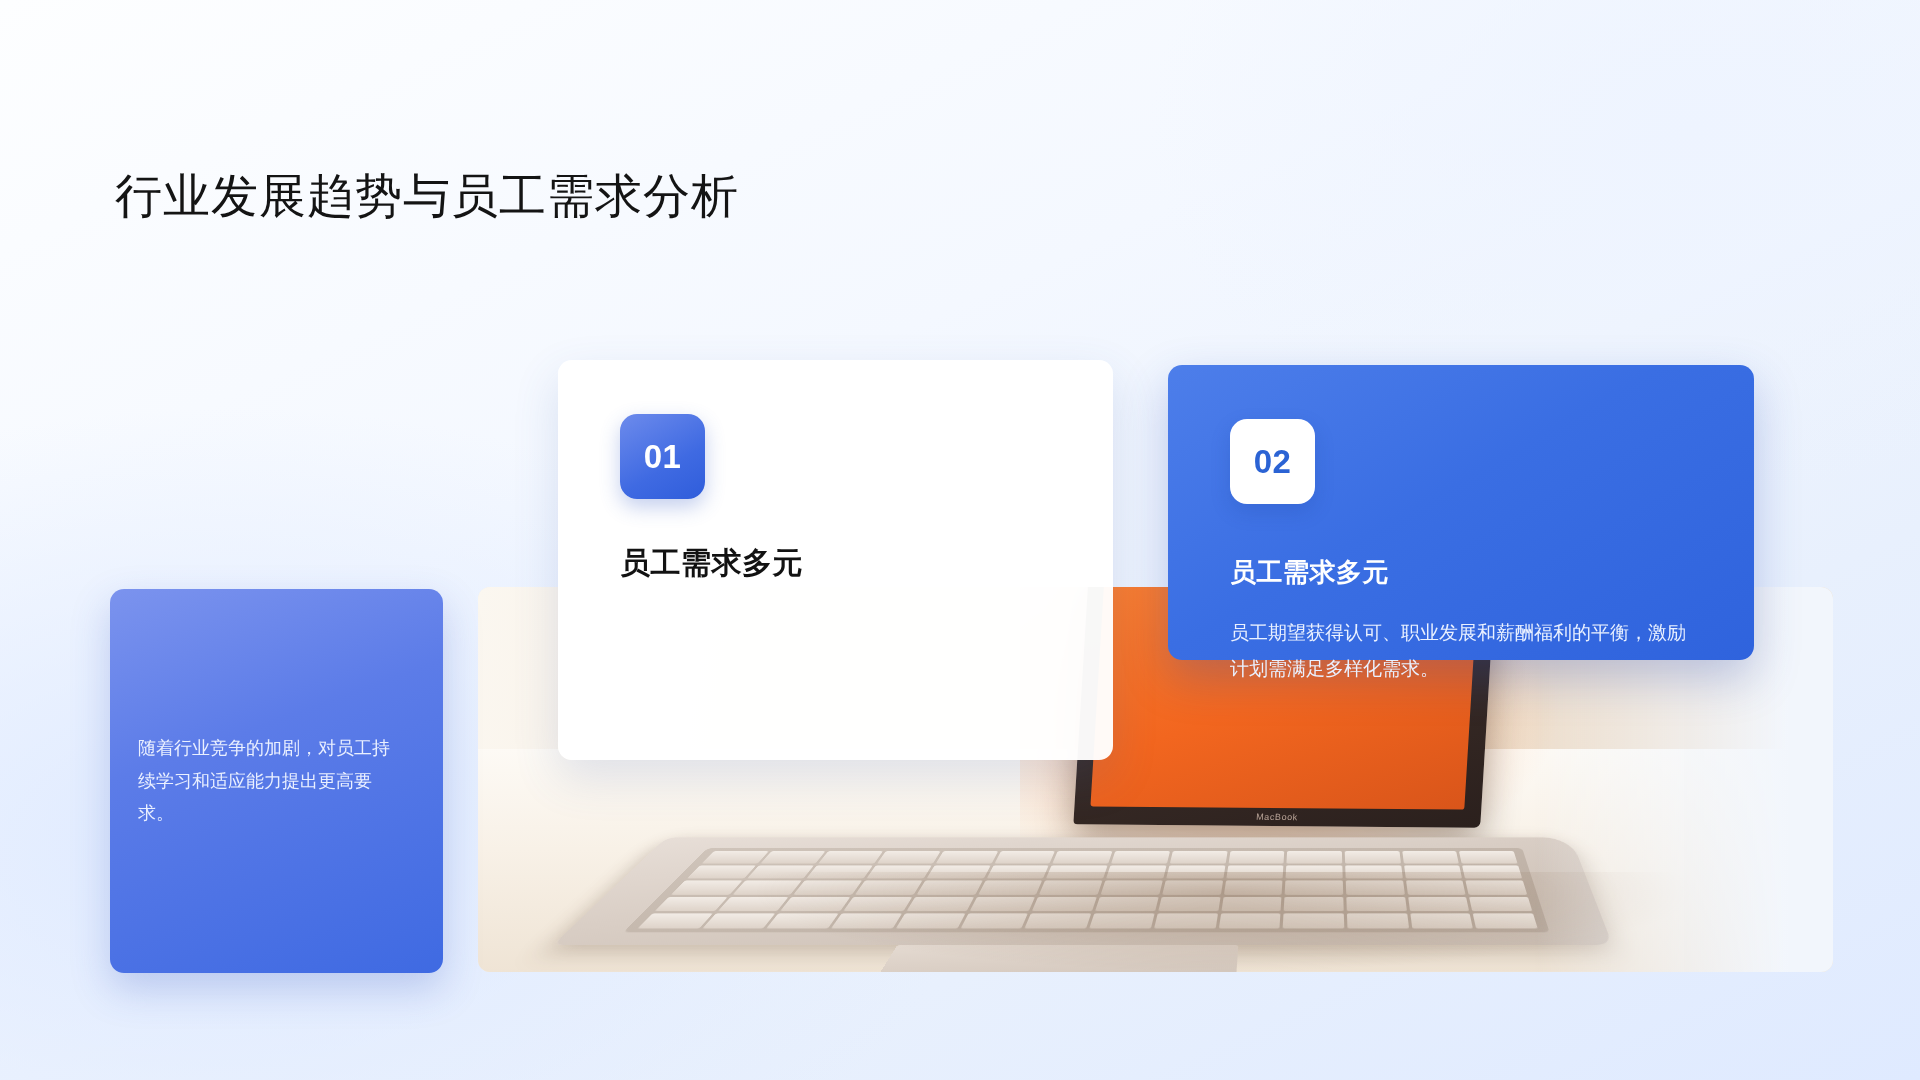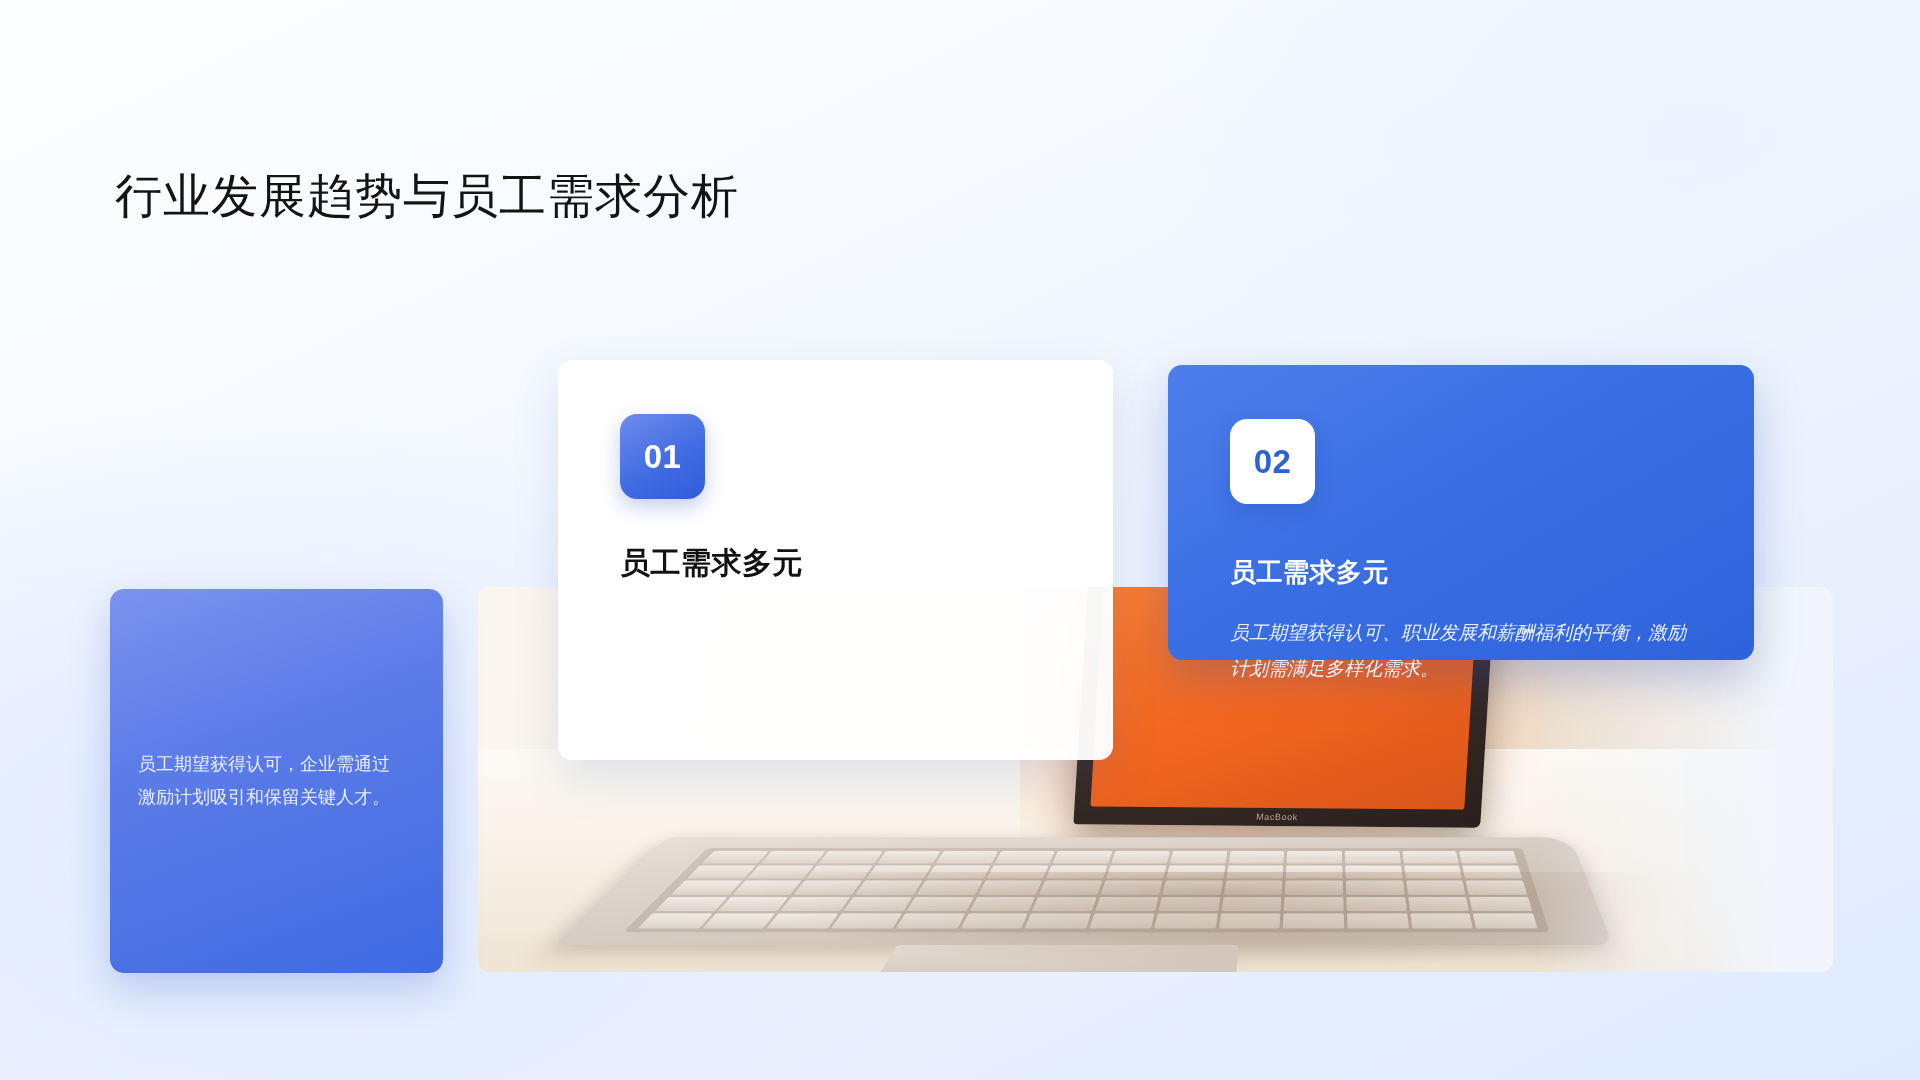--- a/index.html
+++ b/index.html
@@ -160,21 +160,21 @@
     background:linear-gradient(150deg,#4d7eea 0%,#3a6ee3 45%,#2f63dd 100%);
     box-shadow:0 18px 46px rgba(45,80,180,.28);
     padding:54px 47px 0 62px;
   }
   .card-two .c-title {
     margin-top:51px;
     font-size:26px; font-weight:700; color:#ffffff; letter-spacing:.5px;
   }
   .card-two .c-body {
     margin-top:25px;
-    font-size:19px; color:#eaf1ff; line-height:1.92; max-width:470px;font-style:italic;
+    font-size:19px; color:#eaf1ff; line-height:1.92; max-width:470px;
   }
 </style>
 </head>
 <body>
 
 <div class="slide">
 
   <div class="header">
     <div class="title">行业发展趋势与员工需求分析</div>
   </div>
@@ -271,21 +271,21 @@
             <i class="key"></i>
         </div>
       </div>
       <div class="trackpad"></div>
       <div class="ph-shadow"></div>
       <div class="ph-right-wash"></div>
     </div>
   </div>
 
   <div class="card card-left">
-    <div class="c-body">员工期望获得认可，企业需通过激励计划吸引和保留关键人才。</div>
+    <div class="c-body">随着行业竞争的加剧，对员工持续学习和适应能力提出更高要求。</div>
   </div>
 
   <div class="card card-one">
     <div class="badge badge-blue">01</div>
     <div class="c-title">员工需求多元</div>
   </div>
 
   <div class="card card-two">
     <div class="badge badge-white">02</div>
     <div class="c-title">员工需求多元</div>

